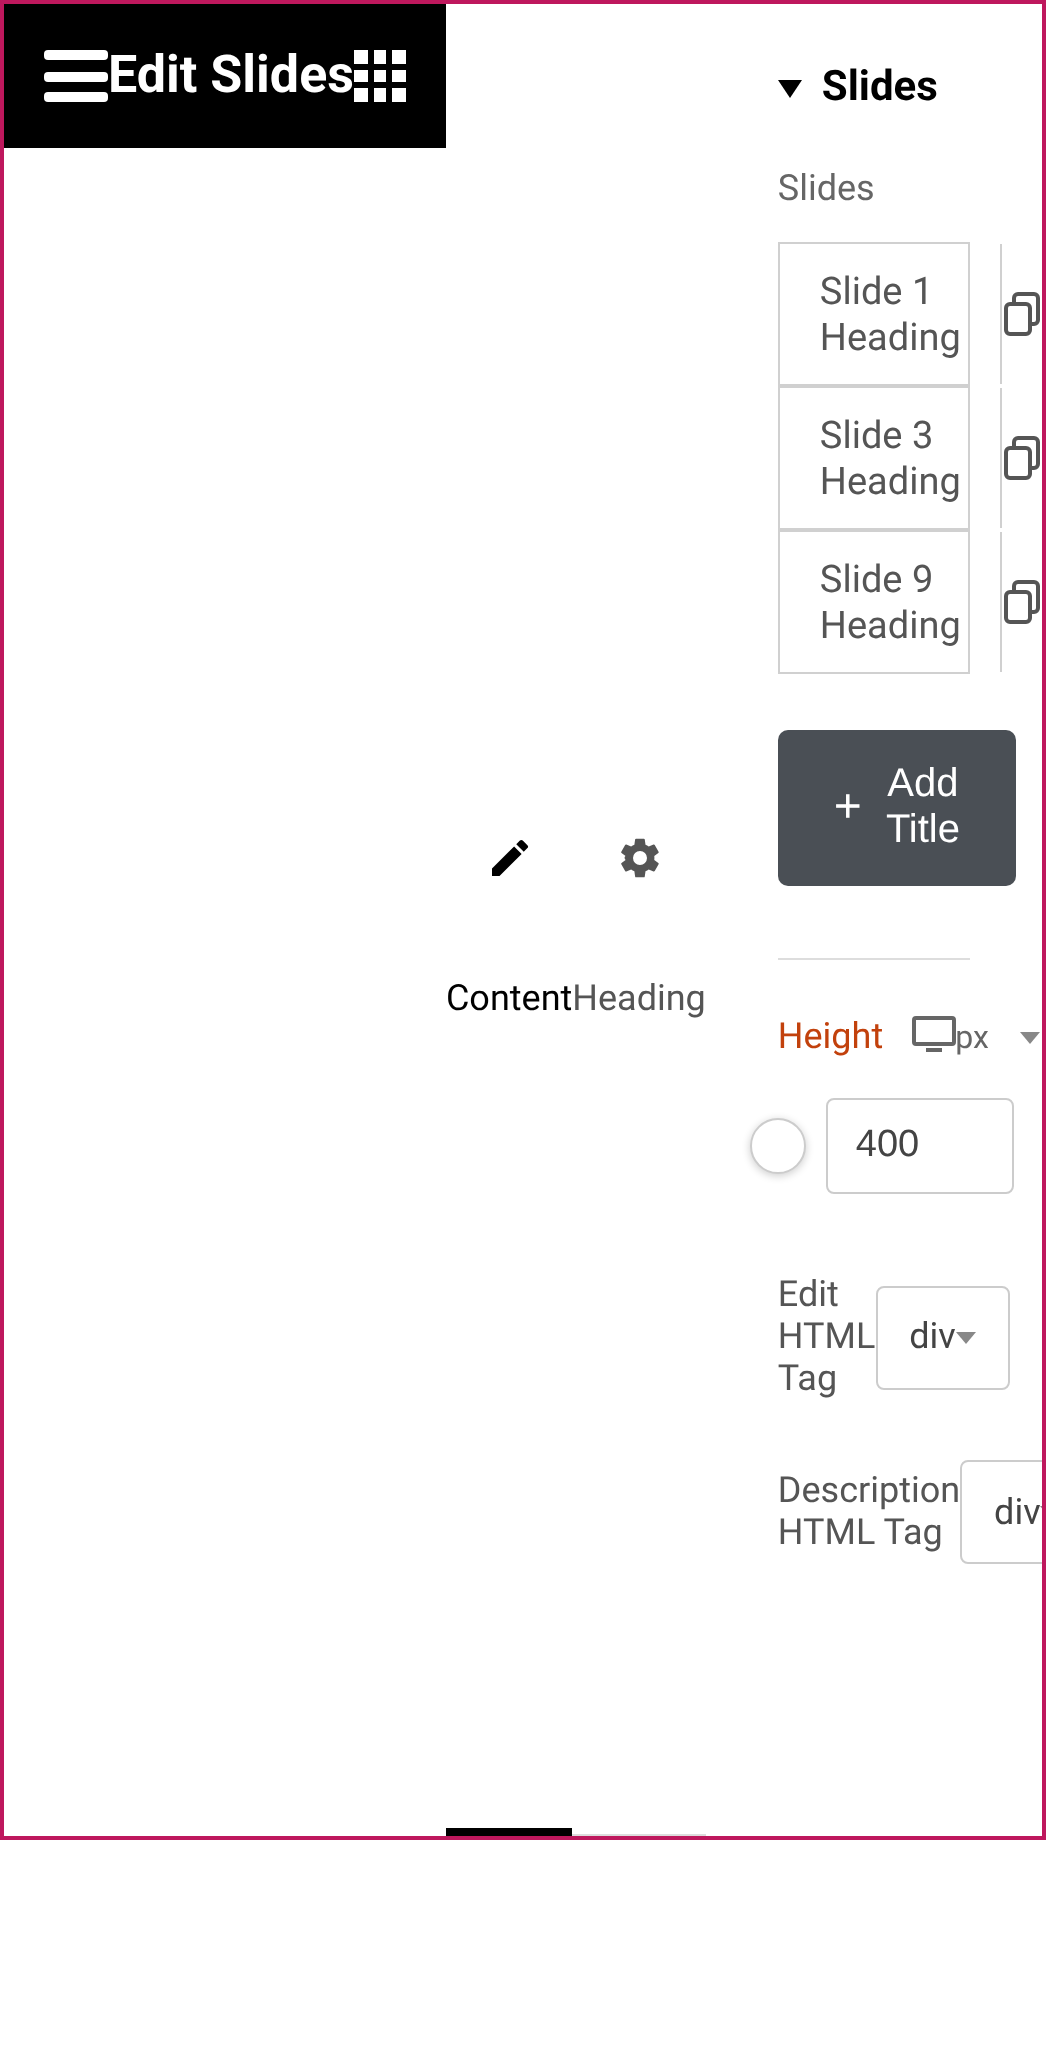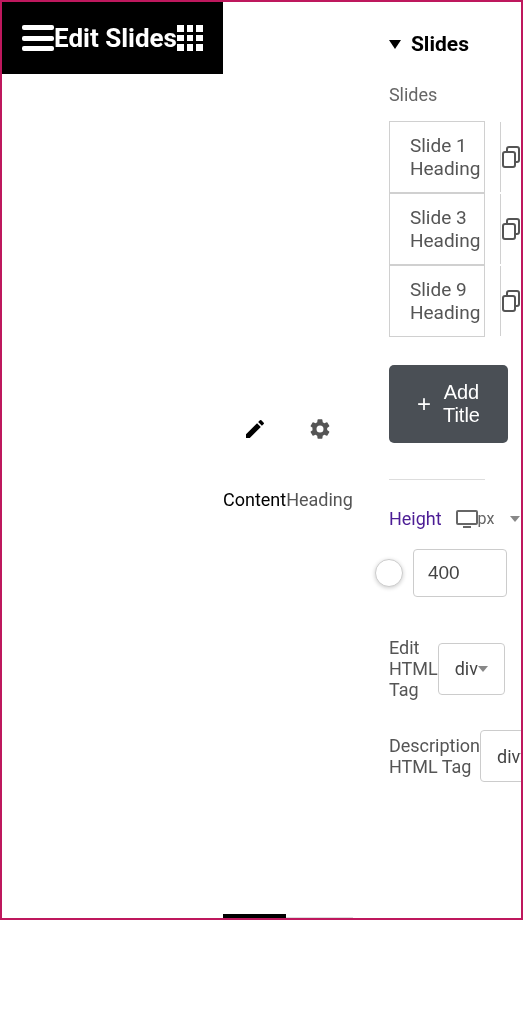--- a/index.html
+++ b/index.html
@@ -31,21 +31,21 @@
     .slide-row { display:flex; border:1px solid #d0d0d0; height:72px; }
     .slide-title { flex:1; display:flex; align-items:center; padding:0 20px; font-size:19px; color:#555; cursor:pointer; }
     .slide-btn { width:70px; border-left:1px solid #d0d0d0; display:flex; align-items:center; justify-content:center; cursor:pointer; }
     
     .add-btn { margin:28px auto 36px; background:#4a4f55; color:#fff; border:none; border-radius:5px; padding:16px 28px; font-size:20px; display:flex; align-items:center; gap:12px; cursor:pointer; }
     .plus { font-size:24px; font-weight:300; line-height:1; }
     
     .divider { border:none; border-top:1px solid #ddd; margin-bottom:28px; }
     
     .control-row { display:flex; align-items:center; justify-content:space-between; margin-bottom:20px; }
-    .control-label { display:flex; align-items:center; gap:14px; font-size:18px; color:#4c1d95; }
+    .control-label { display:flex; align-items:flex-start; gap:14px; font-size:18px; color:#c2410c; }
     .unit-select { display:flex; align-items:center; gap:16px; font-size:16px; color:#666; cursor:pointer; }
     .chev { width:0; height:0; border-left:5px solid transparent; border-right:5px solid transparent; border-top:6px solid #888; }
     
     .slider-row { display:flex; align-items:center; gap:24px; margin-bottom:40px; }
     .slider-wrap { flex:1; position:relative; height:24px; display:flex; align-items:center; }
     .track { width:100%; height:7px; background:#ddd; border-radius:4px; }
     .thumb { position:absolute; left:32%; transform:translateX(-50%); width:28px; height:28px; background:#fff; border:1px solid #ccc; border-radius:50%; box-shadow:0 1px 4px rgba(0,0,0,0.2); cursor:pointer; }
     .num-input { width:94px; height:48px; border:1px solid #ccc; border-radius:4px; padding:4px 14px; font-size:19px; color:#444; }
     
     .select-row { display:flex; align-items:center; justify-content:space-between; margin-bottom:30px; }

